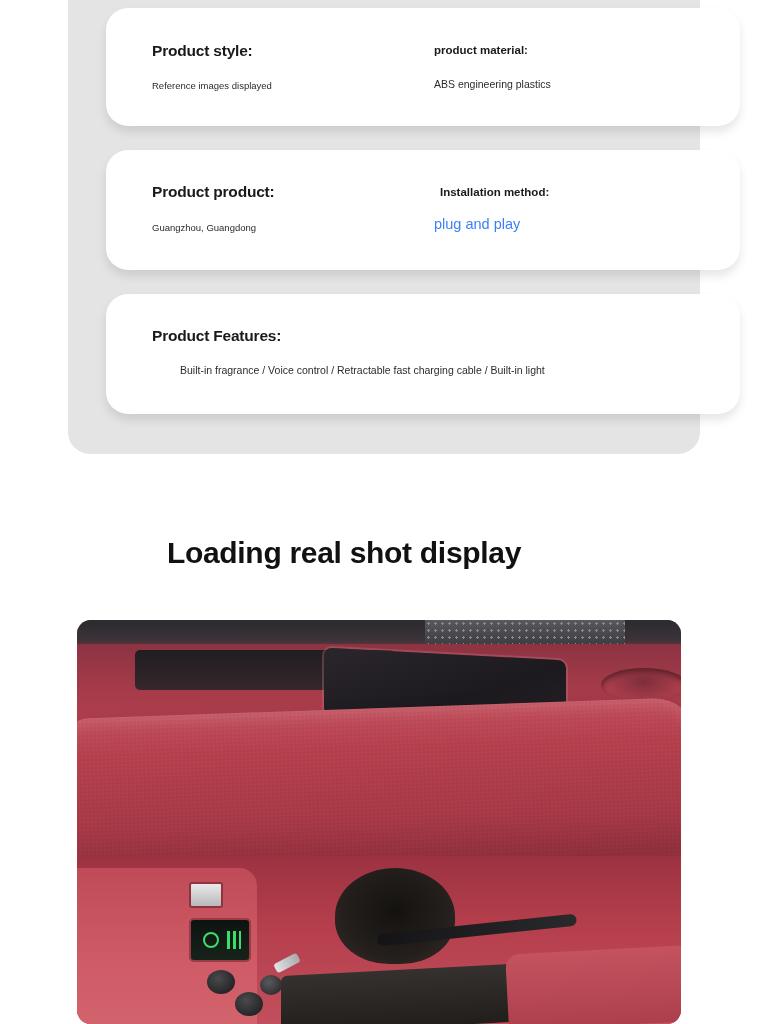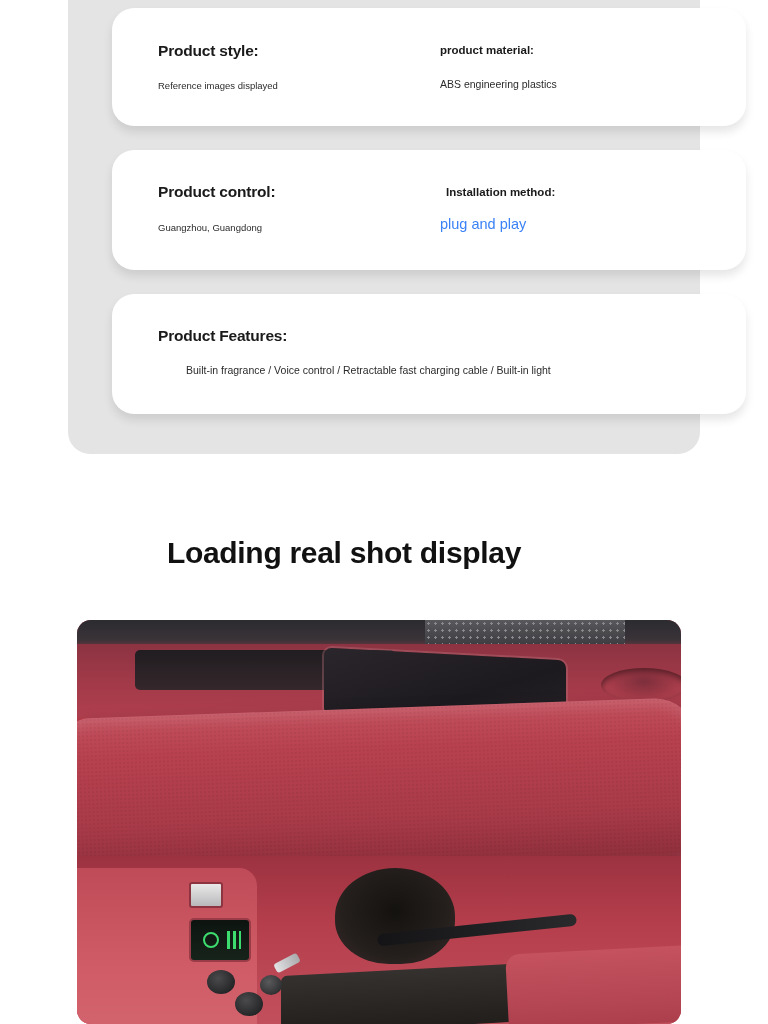--- a/index.html
+++ b/index.html
@@ -23,21 +23,21 @@
     left: 68px;
     top: -24px;
     width: 632px;
     height: 478px;
     background: #e4e4e4;
     border-radius: 22px;
   }
 
   .card {
     position: absolute;
-    left: 44px;
+    left: 38px;
     width: 634px;
     background: #ffffff;
     border-radius: 22px;
     box-shadow: 0 6px 10px rgba(0,0,0,0.10);
     text-decoration: underline;
   }
   .card-1 { top: 32px; height: 118px; }
   .card-2 { top: 174px; height: 120px; }
   .card-3 { top: 318px; height: 120px; }
 
@@ -256,21 +256,21 @@
       <div class="col-right" style="top:36px;">
         <div class="label-sm">product material:</div>
       </div>
       <div class="col-right" style="top:70px;text-align:center;">
         <div class="value-md">ABS engineering plastics</div>
       </div>
     </div>
 
     <div class="card card-2">
       <div class="col-left" style="top:33px;">
-        <div class="label">Product control:</div>
+        <div class="label">Product product:</div>
       </div>
       <div class="col-left" style="top:72px;">
         <div class="value">Guangzhou, Guangdong</div>
       </div>
       <div class="col-right" style="top:36px; left:334px;">
         <div class="label-sm">Installation method:</div>
       </div>
       <div class="col-right" style="top:66px;">
         <div class="value-lg">plug and play</div>
       </div>

